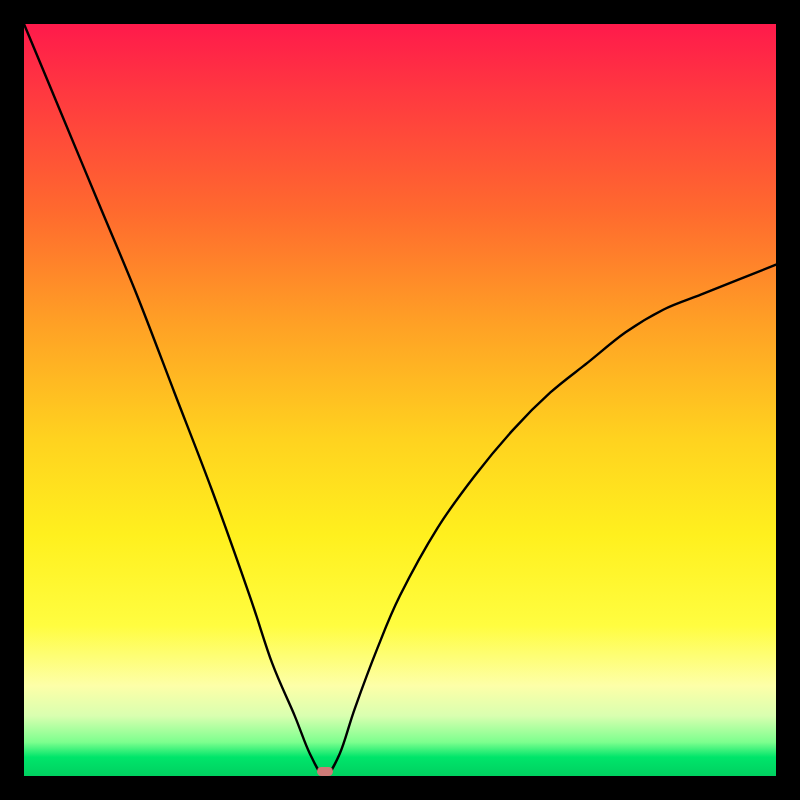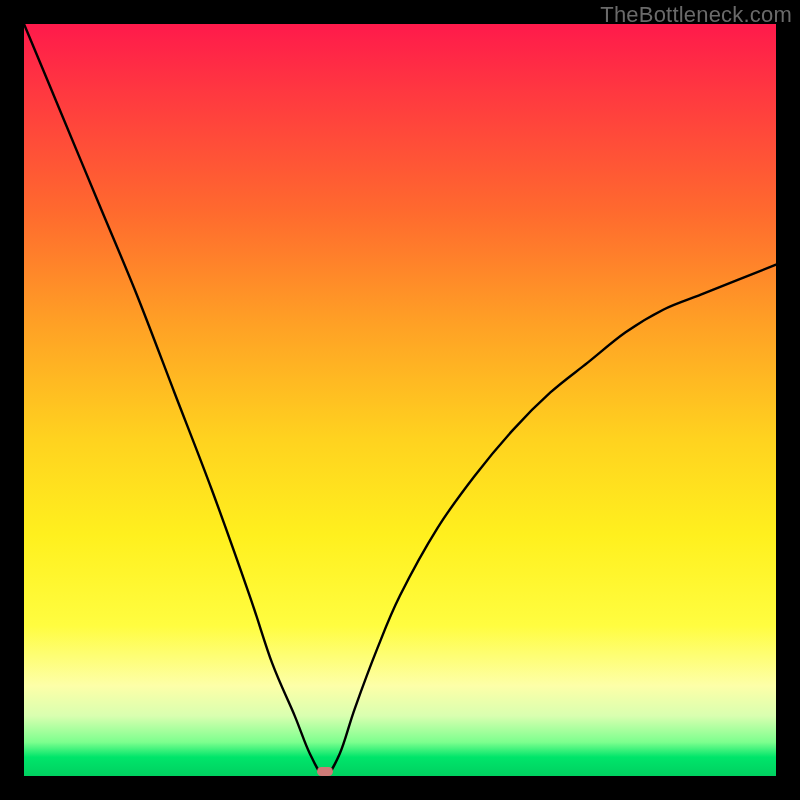--- a/index.html
+++ b/index.html
@@ -61,20 +61,19 @@
     width: 16px;
     height: 9px;
     background: #cf7a77;
     border-radius: 5px;
   }
 </style>
 </head>
 <body>
 
 <div class="frame">
-  <div class="watermark">TheBottleneck.com</div>
   <div class="plot">
     <svg class="curve" viewBox="0 0 752 752" preserveAspectRatio="none">
       <path id="curve-path" fill="none" stroke="#000" stroke-width="2.4" stroke-linecap="round" stroke-linejoin="round" d="M 0.00 0.00 C 6.27 15.04, 25.07 60.16, 37.60 90.24 C 50.13 120.32, 62.67 150.40, 75.20 180.48 C 87.73 210.56, 100.27 239.39, 112.80 270.72 C 125.33 302.05, 137.87 335.89, 150.40 368.48 C 162.93 401.07, 175.47 432.40, 188.00 466.24 C 200.53 500.08, 215.57 542.69, 225.60 571.52 C 235.63 600.35, 240.64 619.15, 248.16 639.20 C 255.68 659.25, 264.45 676.80, 270.72 691.84 C 276.99 706.88, 280.75 719.41, 285.76 729.44 C 290.77 739.47, 295.79 752.00, 300.80 752.00 C 305.81 752.00, 310.83 740.72, 315.84 729.44 C 320.85 718.16, 324.61 701.87, 330.88 684.32 C 337.15 666.77, 345.92 642.96, 353.44 624.16 C 360.96 605.36, 365.97 591.57, 376.00 571.52 C 386.03 551.47, 401.07 523.89, 413.60 503.84 C 426.13 483.79, 438.67 467.49, 451.20 451.20 C 463.73 434.91, 476.27 419.87, 488.80 406.08 C 501.33 392.29, 513.87 379.76, 526.40 368.48 C 538.93 357.20, 551.47 348.43, 564.00 338.40 C 576.53 328.37, 589.07 317.09, 601.60 308.32 C 614.13 299.55, 626.67 292.03, 639.20 285.76 C 651.73 279.49, 664.27 275.73, 676.80 270.72 C 689.33 265.71, 701.87 260.69, 714.40 255.68 C 726.93 250.67, 745.73 243.15, 752.00 240.64"></path>
     </svg>
     <div id="marker" class="marker" style="left: 292.8px; top: 743.24px;"></div>
   </div>
 </div>
 
 </body></html>

